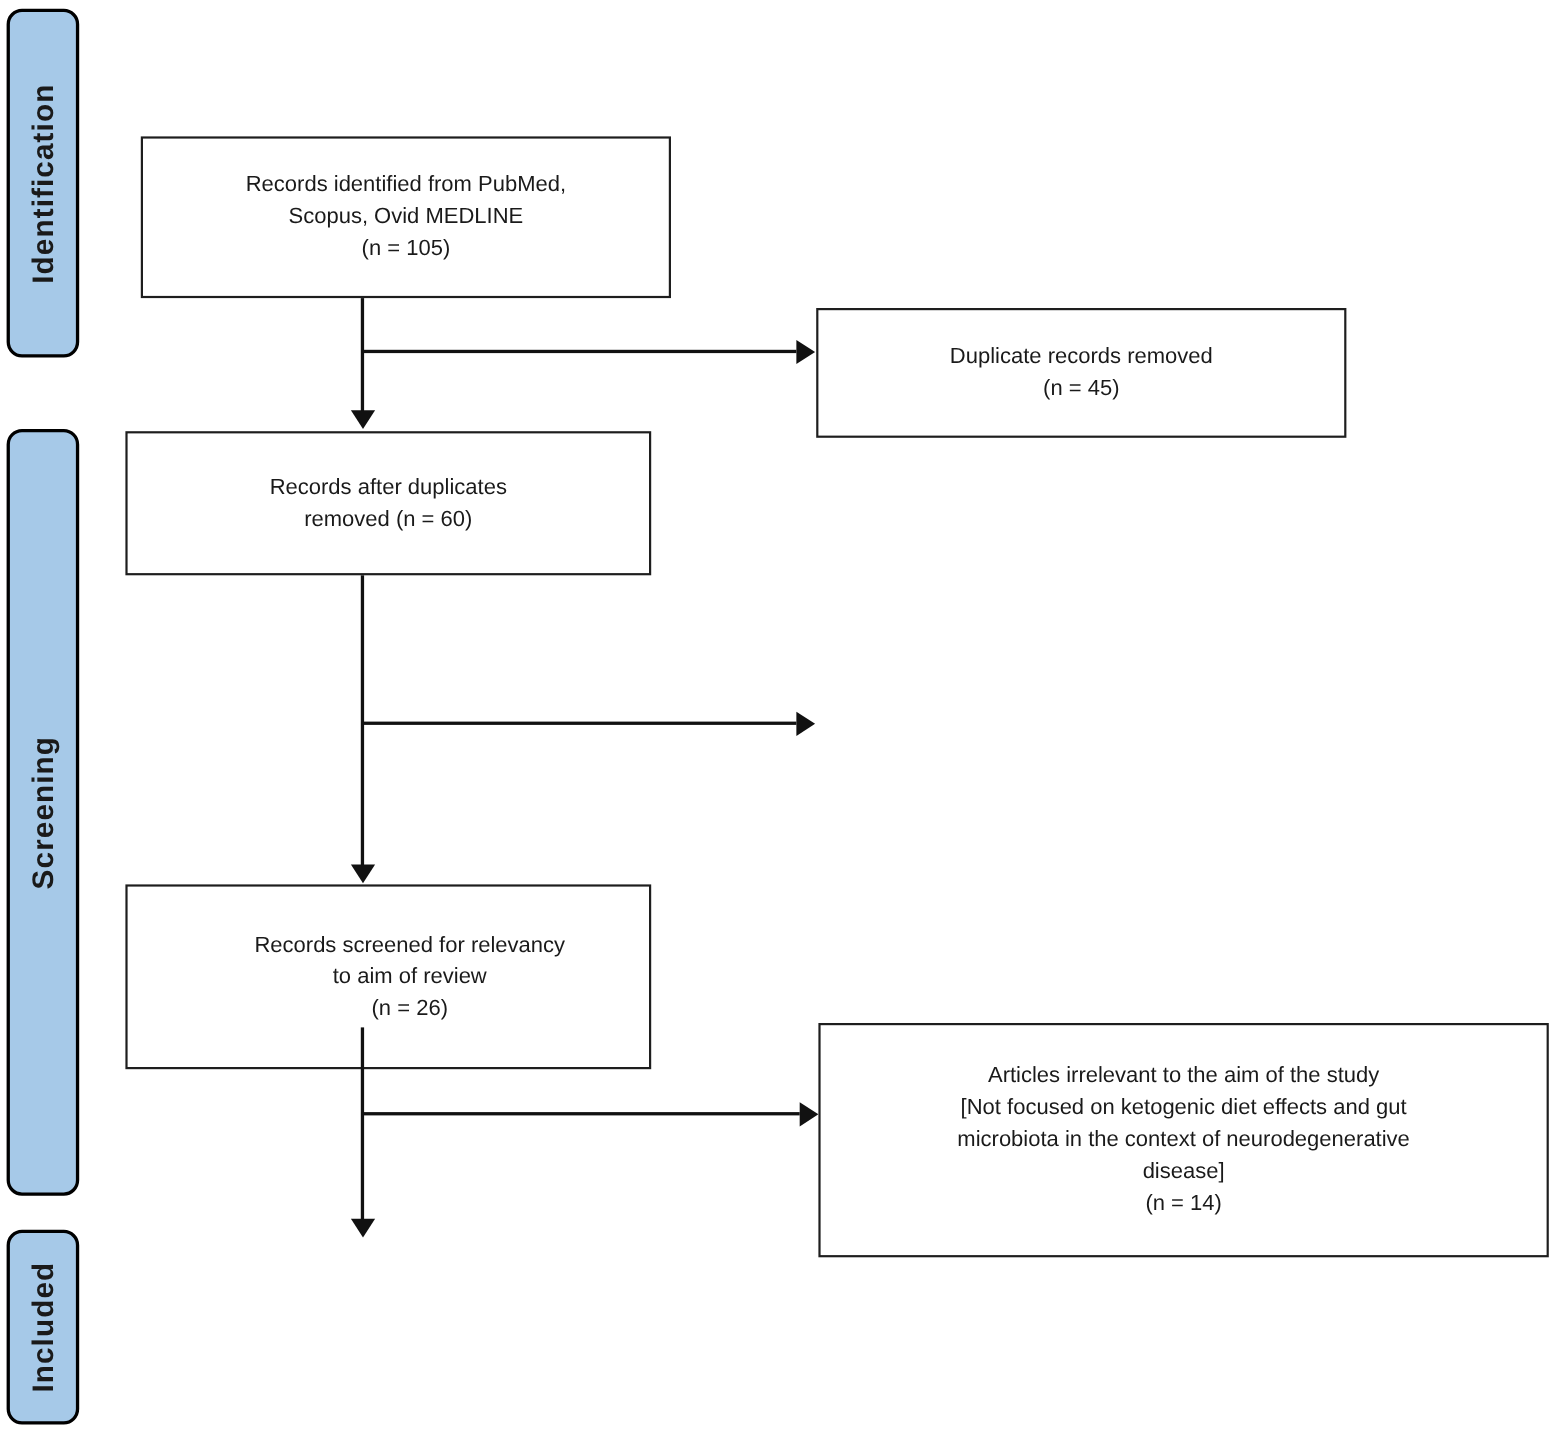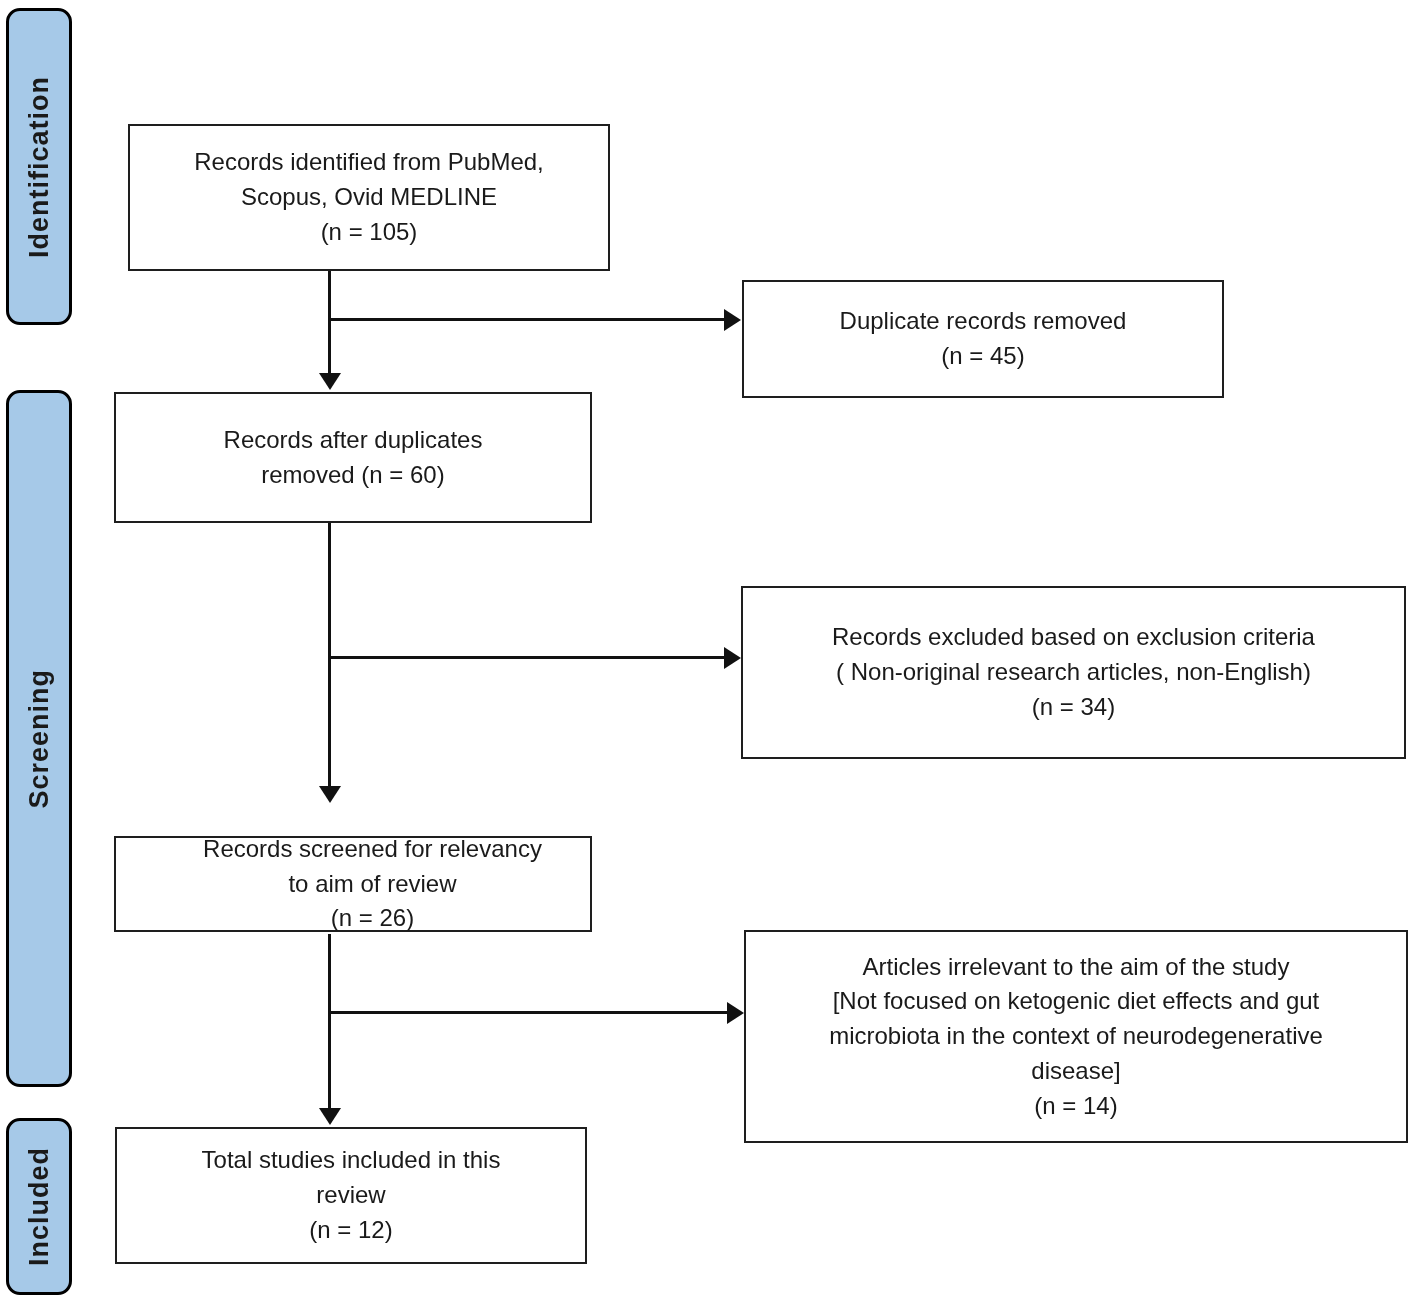--- a/index.html
+++ b/index.html
@@ -41,21 +41,21 @@
     background: #ffffff;
     border: 2.5px solid #1e1e1e;
     box-sizing: border-box;
     display: flex;
     align-items: center;
     justify-content: center;
   }
   .node-text {
     white-space: pre-line;
     text-align: center;
-    font-size: 24px;
+    font-size: 20px;
     line-height: 1.45;
     color: #1a1a1a;
     padding: 4px 10px;
   }
   
   .line {
     position: absolute;
     background: #111111;
   }
   .line.v { width: 3px; }
@@ -92,39 +92,29 @@
 
   <div class="node" style="left:128px; top:124px; width:482px; height:147px;">
     <div class="node-text">Records identified from PubMed,
 Scopus, Ovid MEDLINE
 (n = 105)</div>
   </div>
   <div class="node" style="left:114px; top:392px; width:478px; height:131px;justify-content:center;">
     <div class="node-text">Records after duplicates
 removed (n = 60)</div>
   </div>
-  <div class="node" style="left:114px; top:836px; width:478px; height:96px;padding-left:39px;">
+  <div class="node" style="left:114px; top:804px; width:478px; height:168px;padding-left:39px;">
     <div class="node-text">Records screened for relevancy
 to aim of review
 (n = 26)</div>
-  </div>
-  <div class="node" style="left:115px; top:1127px; width:472px; height:137px;">
-    <div class="node-text">Total studies included in this
-review
-(n = 12)</div>
   </div>
 
   <div class="node" style="left:742px; top:280px; width:482px; height:118px;">
     <div class="node-text">Duplicate records removed
 (n = 45)</div>
-  </div>
-  <div class="node" style="left:741px; top:586px; width:665px; height:173px;">
-    <div class="node-text">Records excluded based on exclusion criteria
-( Non-original research articles, non-English)
-(n = 34)</div>
   </div>
   <div class="node" style="left:744px; top:930px; width:664px; height:213px;">
     <div class="node-text">Articles irrelevant to the aim of the study
 [Not focused on ketogenic diet effects and gut
 microbiota in the context of neurodegenerative
 disease]
 (n = 14)</div>
   </div>
 
   <div class="line v" style="left:328px; top:271px; height:104px;"></div>

